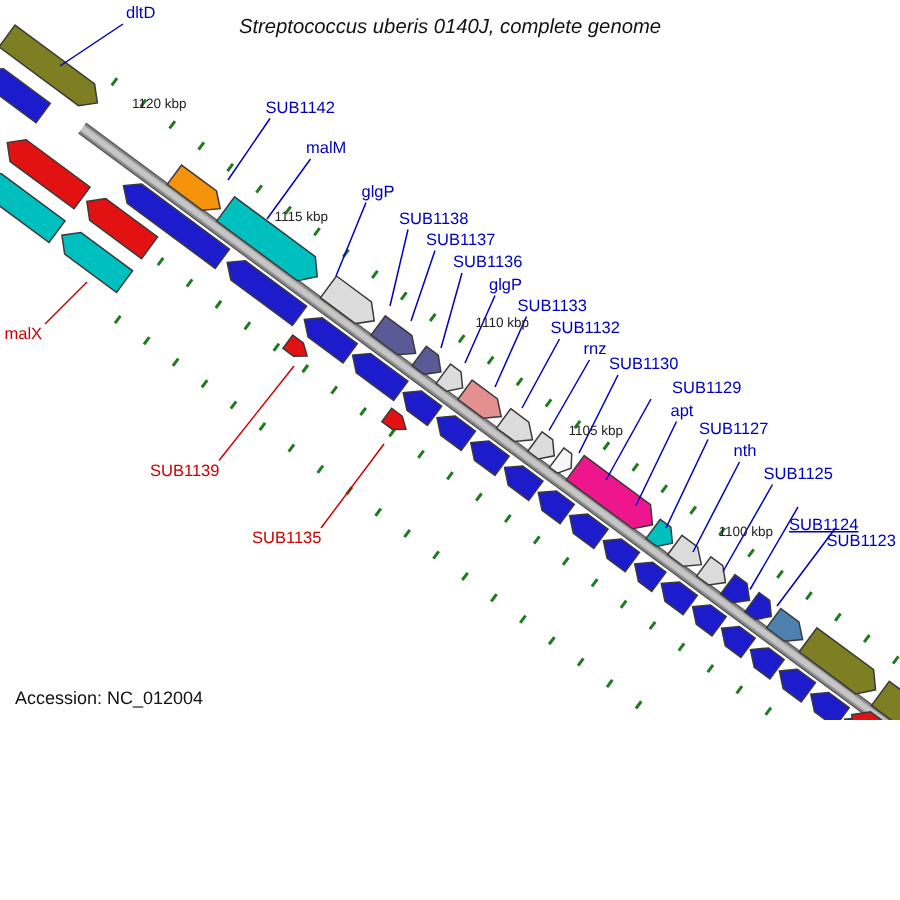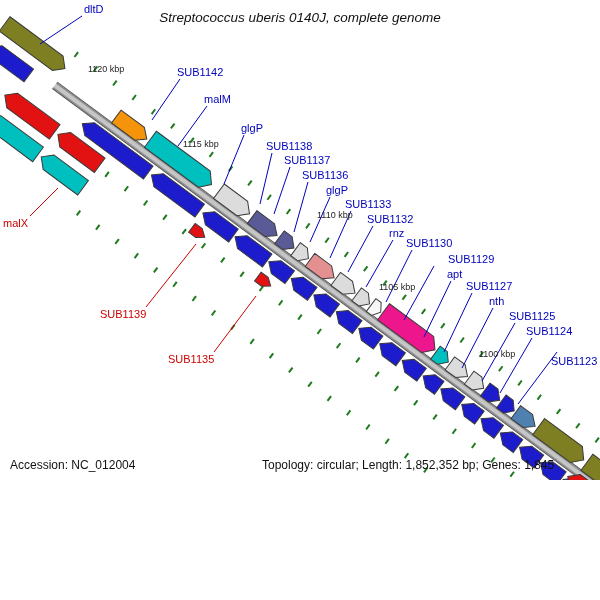--- a/index.html
+++ b/index.html
@@ -302,28 +302,27 @@
       <div class="glabel" style="left: 326px; top: 184px; color: rgb(0, 0, 187);">glgP</div>
       <div class="glabel" style="left: 345px; top: 198px; color: rgb(0, 0, 187);">SUB1133</div>
       <div class="glabel" style="left: 367px; top: 213px; color: rgb(0, 0, 187);">SUB1132</div>
       <div class="glabel" style="left: 389px; top: 227px; color: rgb(0, 0, 187);">rnz</div>
       <div class="glabel" style="left: 406px; top: 237px; color: rgb(0, 0, 187);">SUB1130</div>
       <div class="glabel" style="left: 448px; top: 253px; color: rgb(0, 0, 187);">SUB1129</div>
       <div class="glabel" style="left: 447px; top: 268px; color: rgb(0, 0, 187); text-align: center;">apt</div>
       <div class="glabel" style="left: 466px; top: 280px; color: rgb(0, 0, 187);">SUB1127</div>
       <div class="glabel" style="left: 489px; top: 295px; color: rgb(0, 0, 187);">nth</div>
       <div class="glabel" style="left: 509px; top: 310px; color: rgb(0, 0, 187);">SUB1125</div>
-      <div class="glabel" style="left: 526px; top: 325px; color: rgb(0, 0, 187);">SUB1124</div>
+      <div class="glabel" style="left: 526px; top: 344px; color: rgb(0, 0, 187); text-decoration: underline;">SUB1124</div>
       <div class="glabel" style="left: 551px; top: 339px; color: rgb(0, 0, 187); margin-top: 16px;">SUB1123</div>
       <div class="glabel" style="left: 3px; top: 217px; color: rgb(204, 0, 0);">malX</div>
       <div class="glabel" style="left: 100px; top: 308px; color: rgb(204, 0, 0);">SUB1139</div>
       <div class="glabel" style="left: 168px; top: 353px; color: rgb(204, 0, 0);">SUB1135</div>
       <div class="slabel" style="left: 88px; top: 64px;">1120 kbp</div>
       <div class="slabel" style="left: 183px; top: 139px;">1115 kbp</div>
       <div class="slabel" style="left: 281px; top: 210px; margin-left: 36px;">1110 kbp</div>
       <div class="slabel" style="left: 379px; top: 282px;">1105 kbp</div>
       <div class="slabel" style="left: 479px; top: 349px;">1100 kbp</div>
     </div>
   <div class="statusbar">
     <span class="acc">Accession: NC_012004</span>
-    <span class="sum">Topology: circular; Length: 1,852,352 bp; Genes: 1,845</span>
   </div>
 </div>
 
 </body></html>

